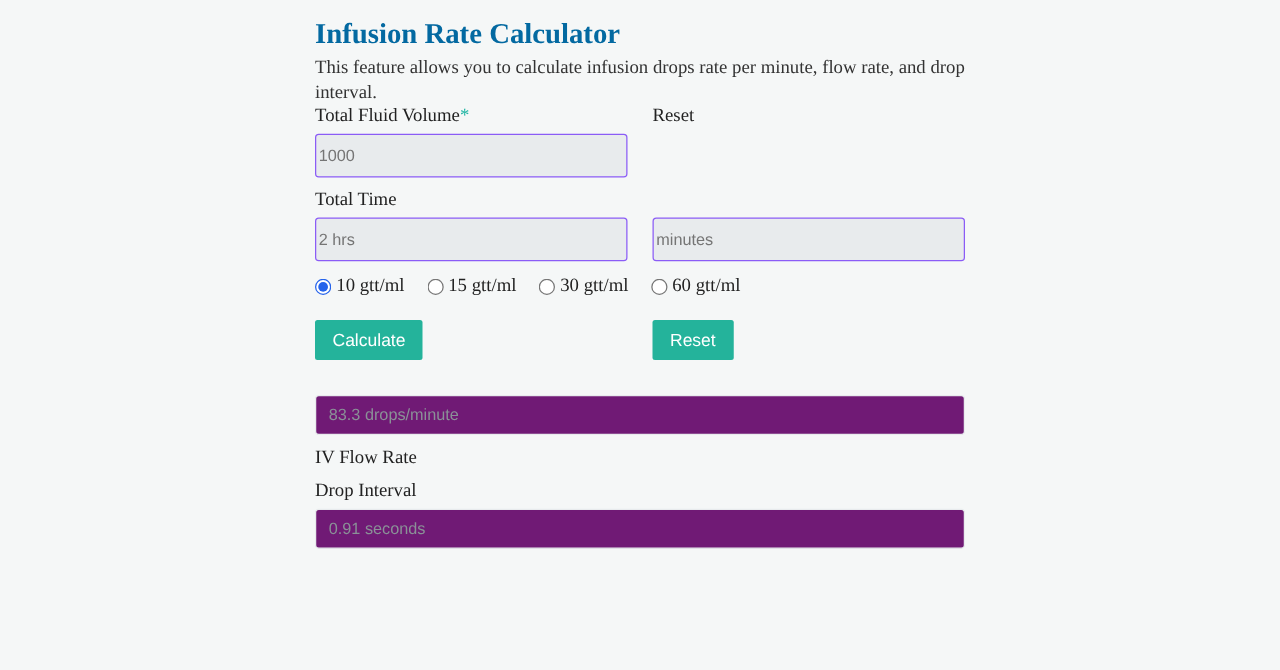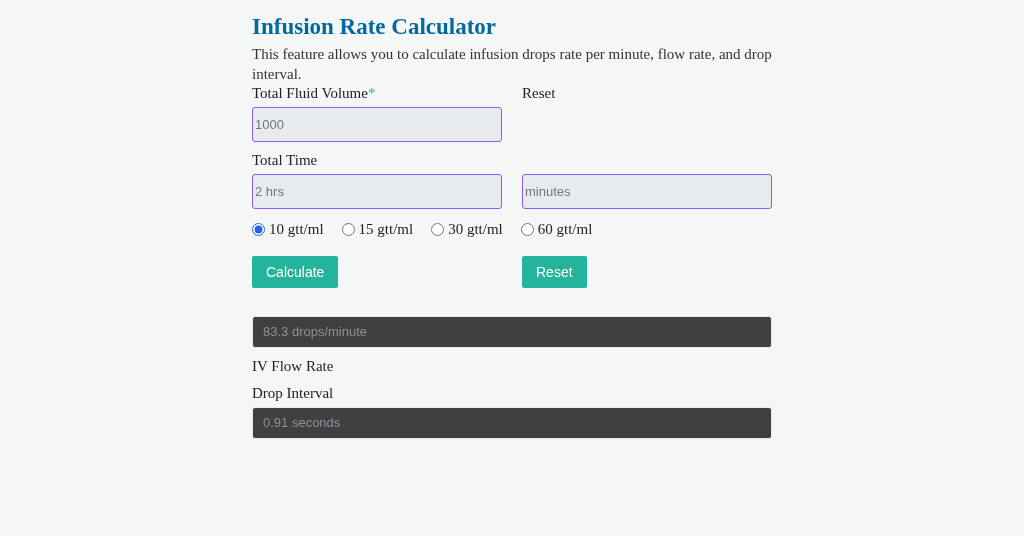--- a/index.html
+++ b/index.html
@@ -108,21 +108,21 @@
     margin-top: 18px;
     margin-bottom: 28px;
   }
   .btn-row .col {
     flex: 1;
   }
   .readonly {
     width: 100%;
     height: 32px;
     padding: 6px 10px;
-    background: #404040;
+    background: #701a75;
     border: 1px solid #e8ebed;
     border-radius: 3px;
     font-family: Arial, Helvetica, sans-serif;
     font-size: 13px;
     color: #8a9197;
     display: flex;
     align-items: center;
   }
   .result-label {
     font-size: 15px;

